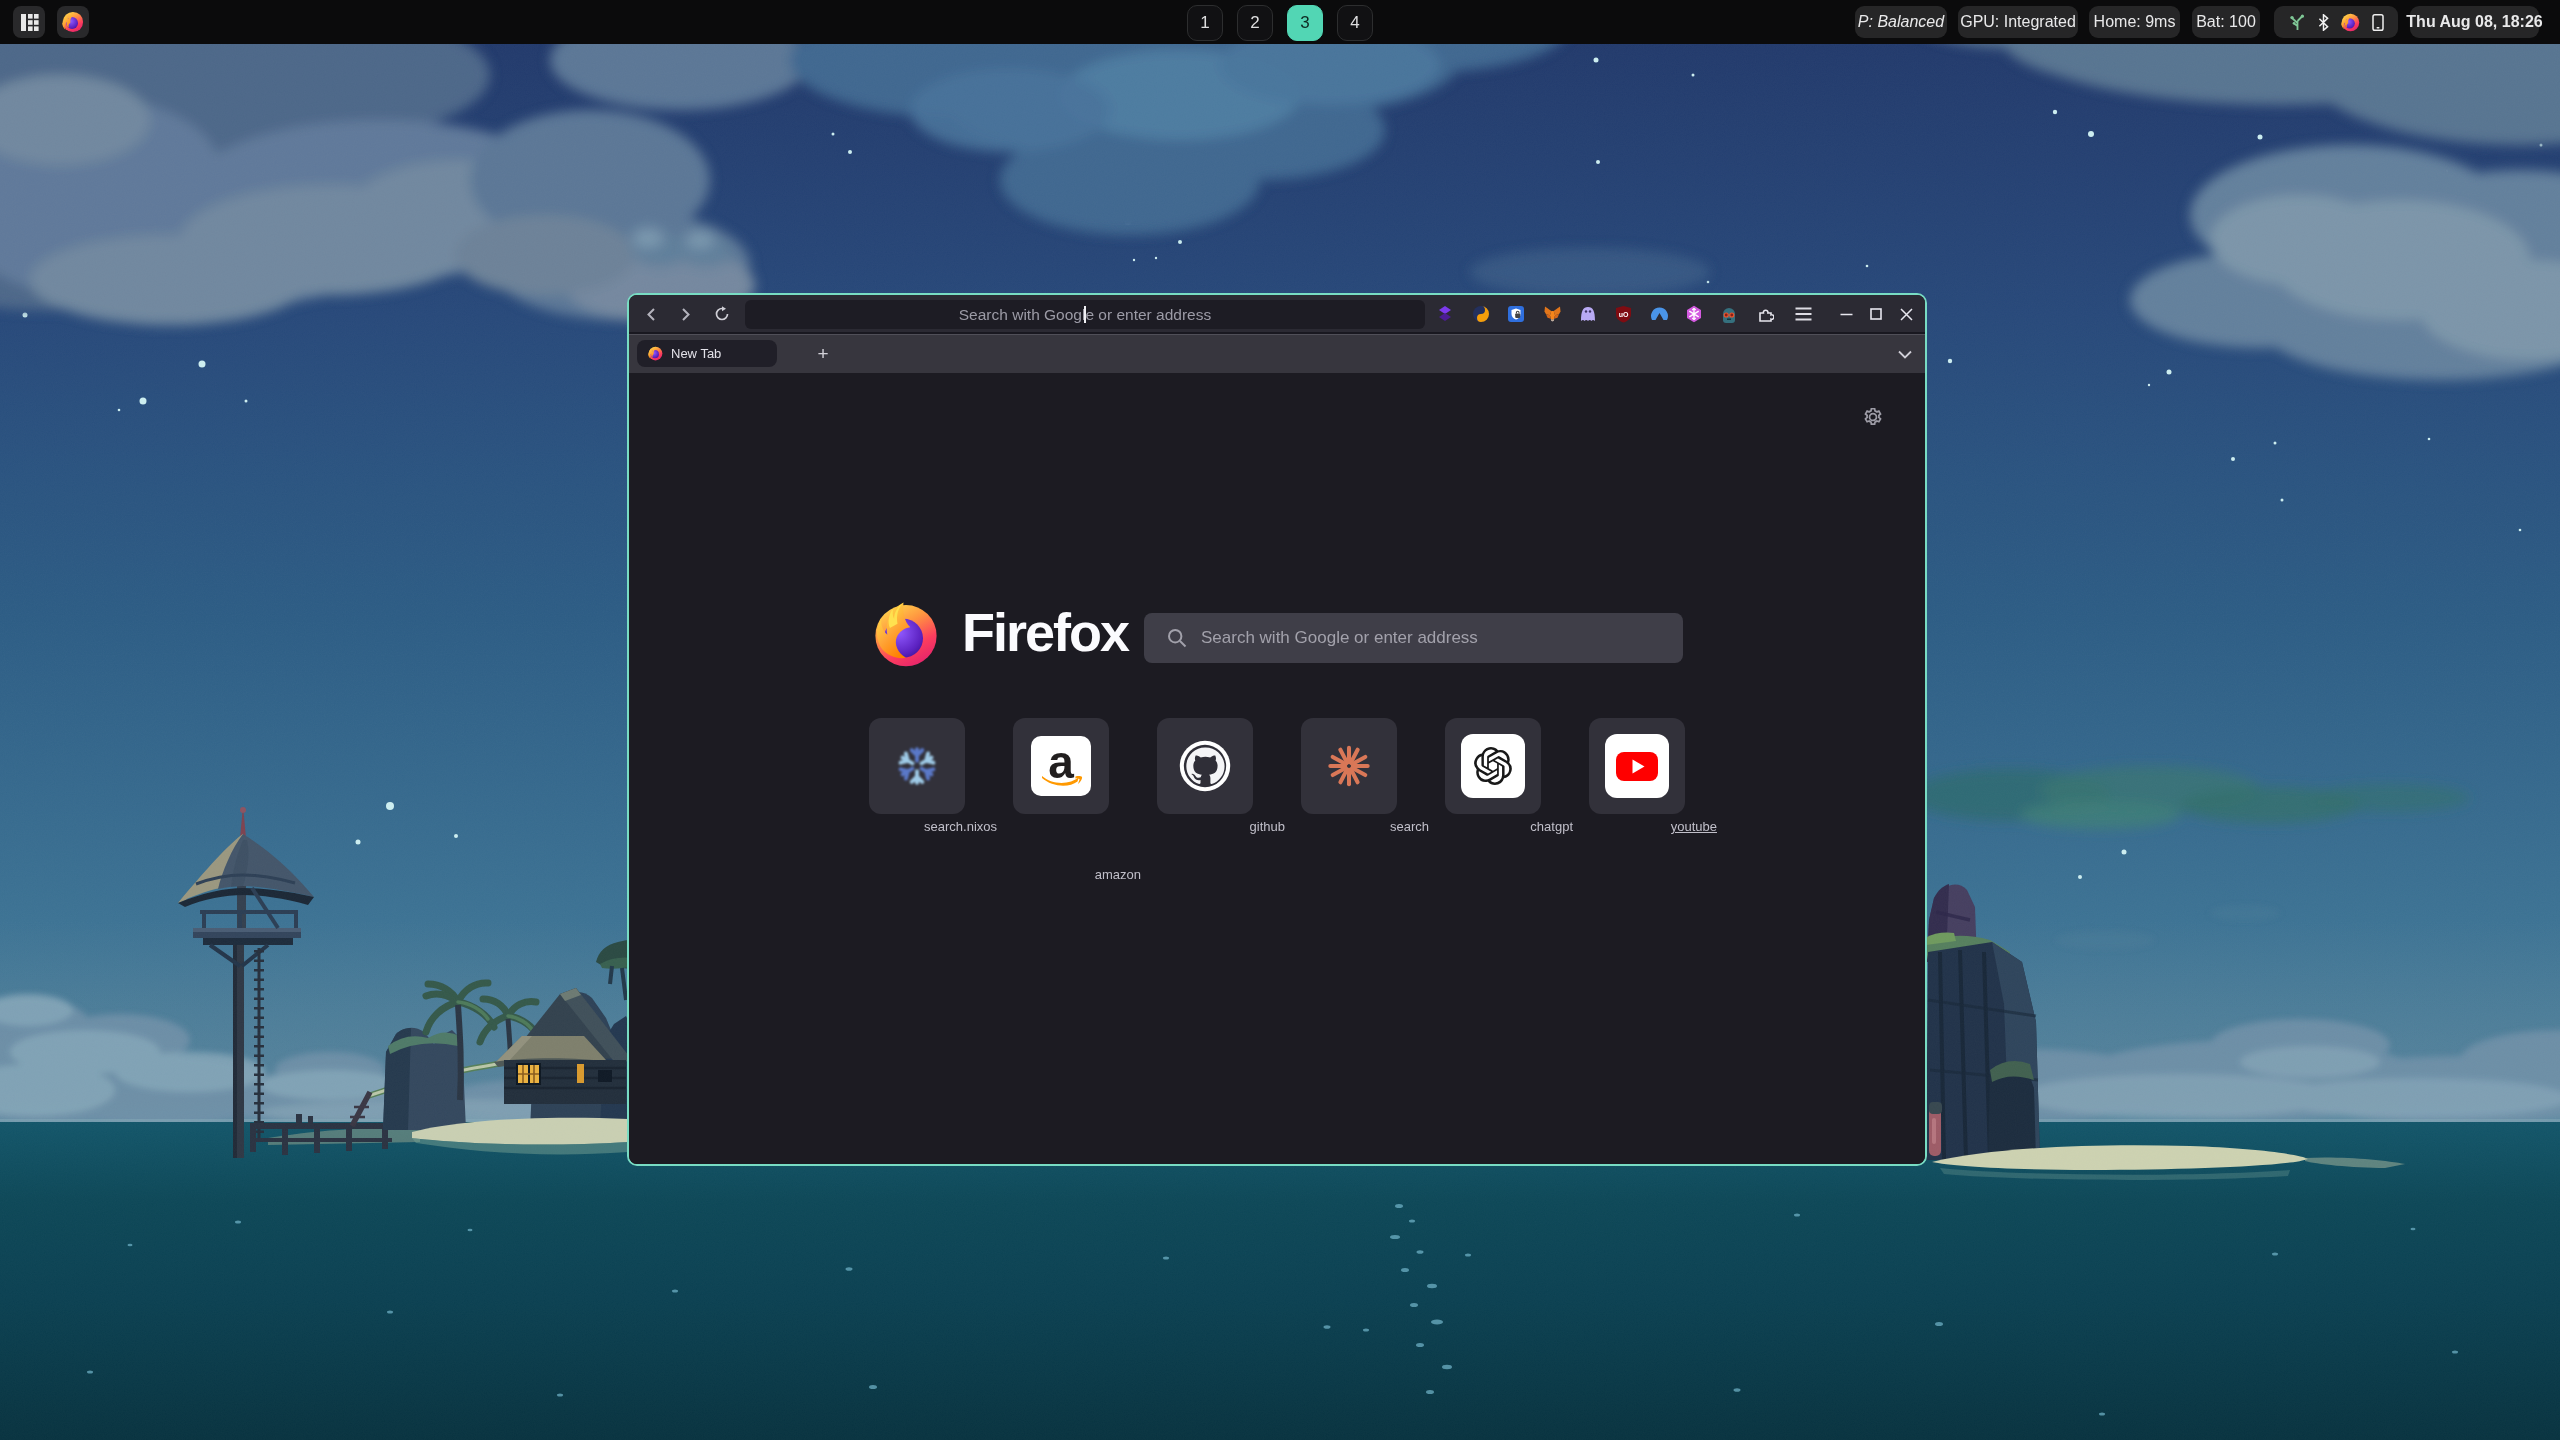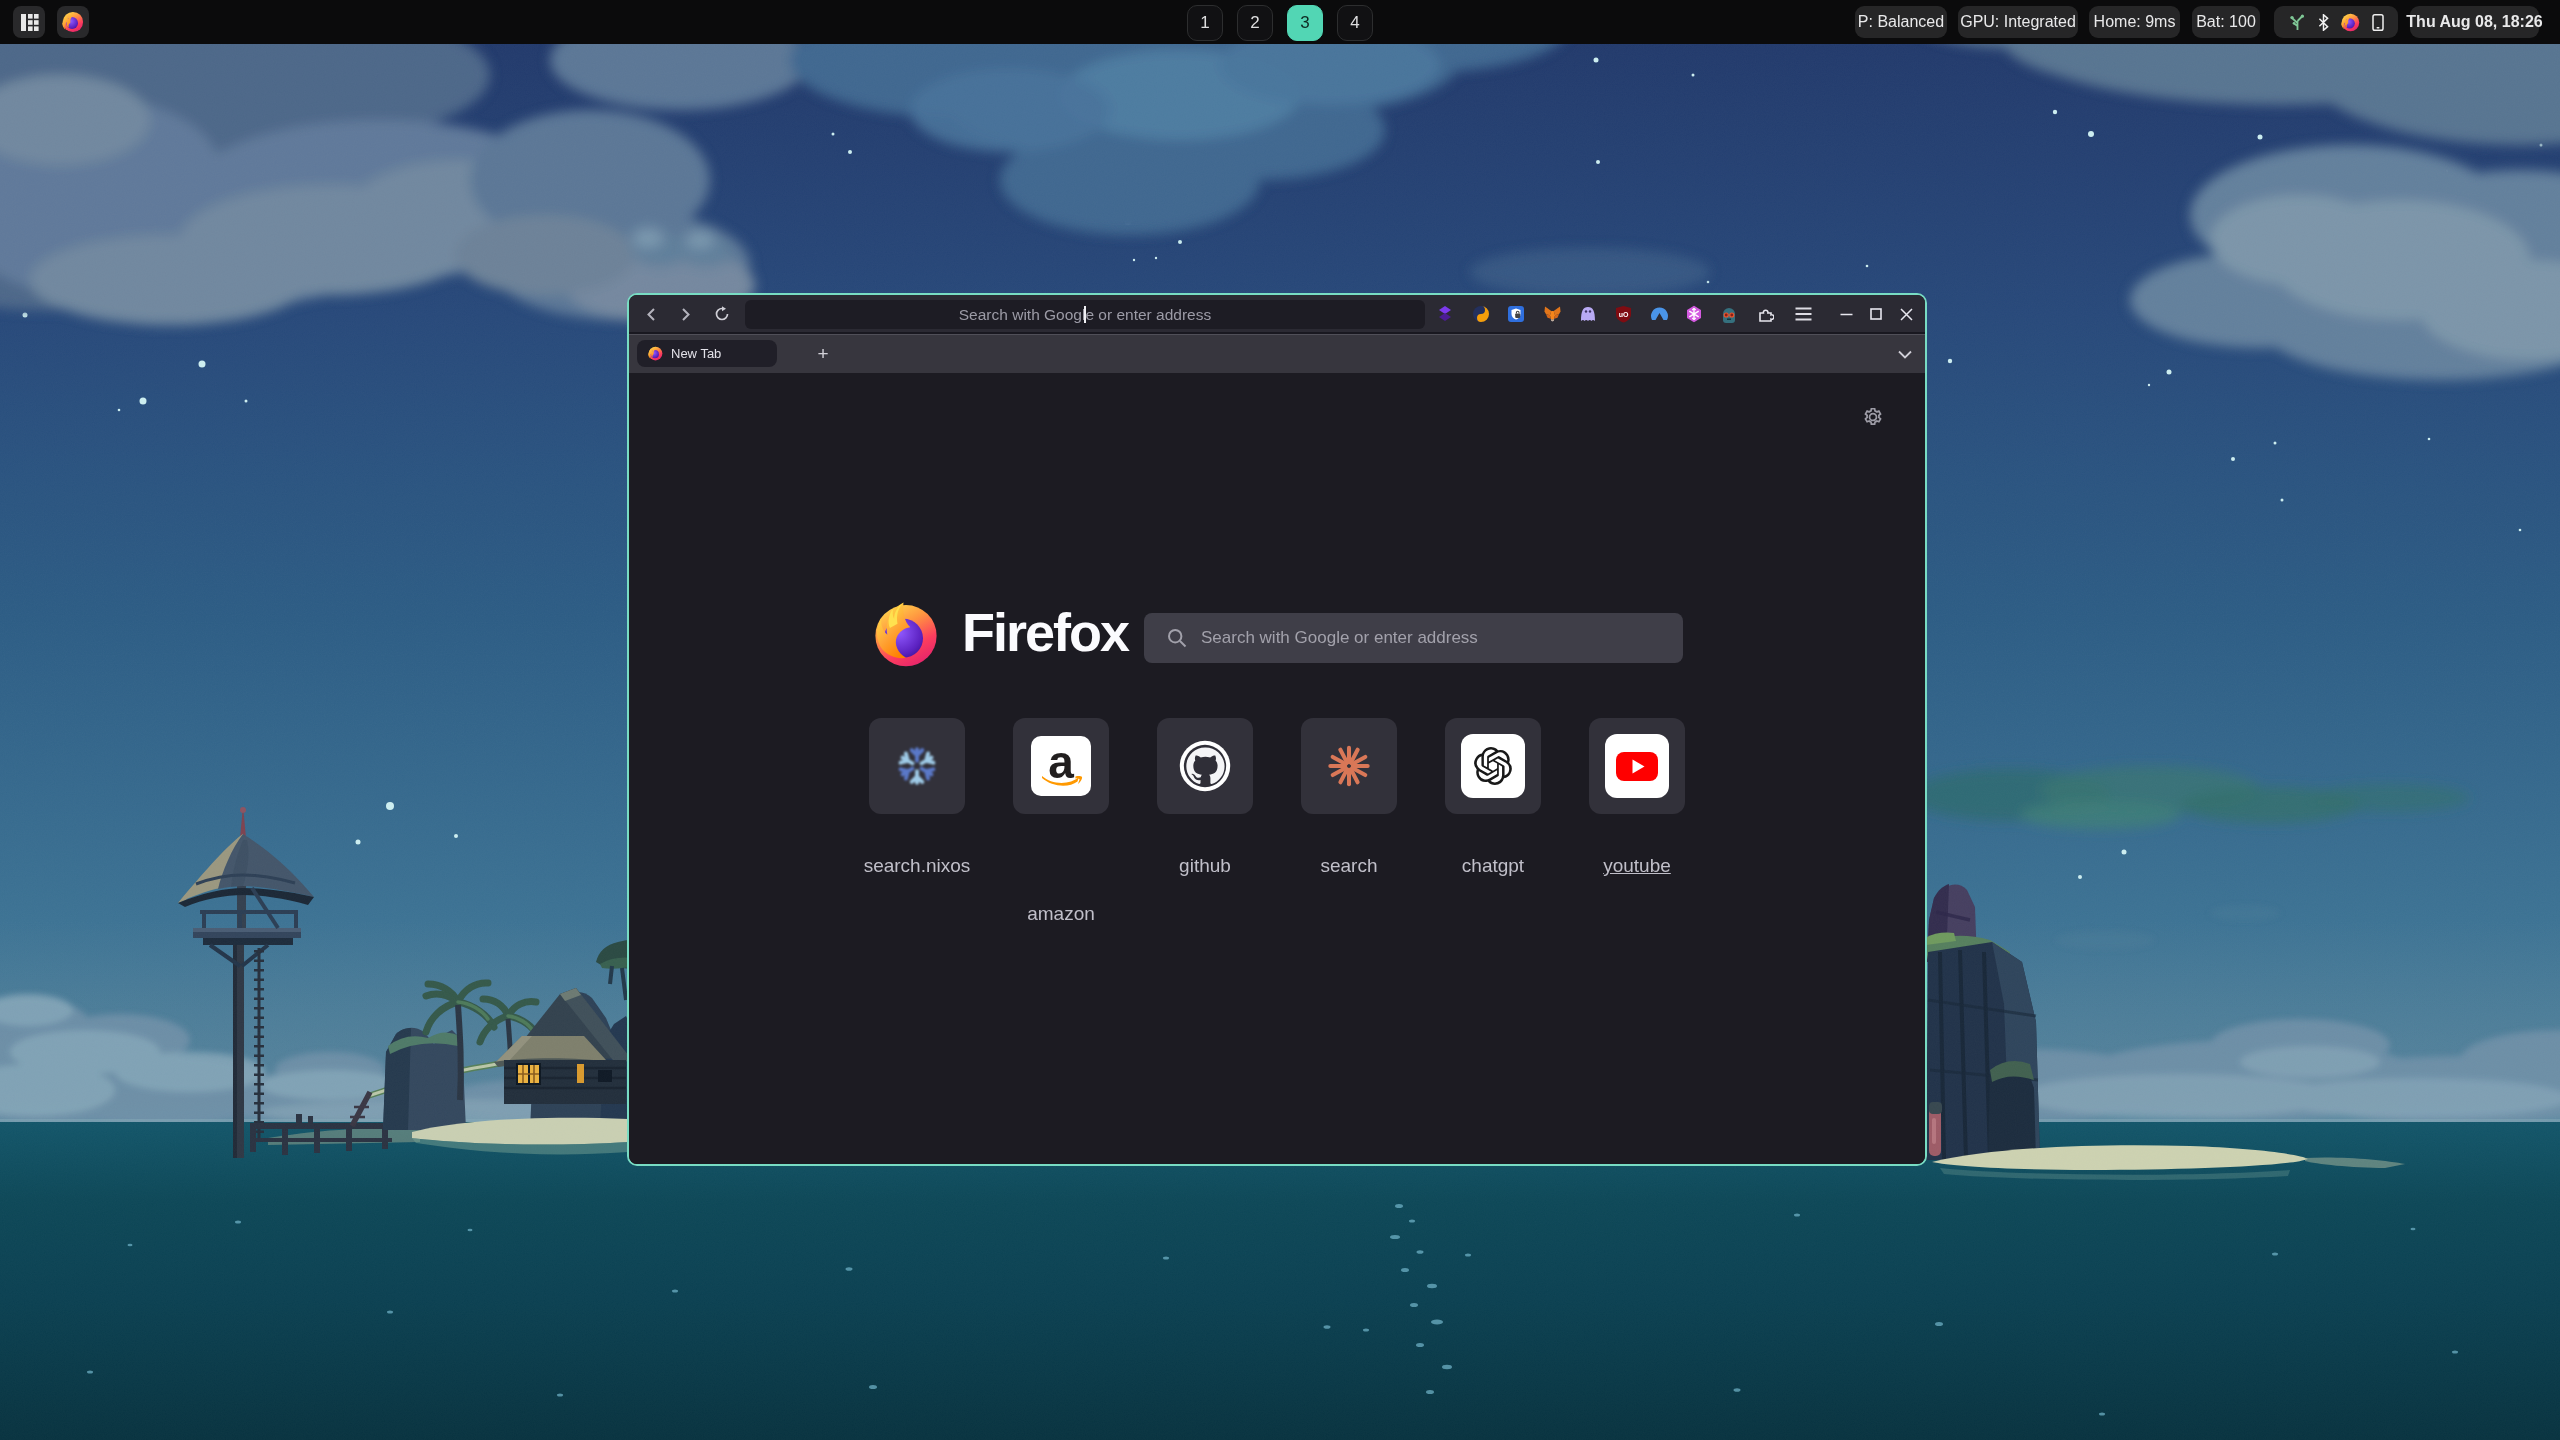--- a/index.html
+++ b/index.html
@@ -44,21 +44,21 @@
   #gear { position:absolute; left:1233px; top:33px; }
   #logoRow { position:absolute; left:0; top:227px; width:1296px; height:66px; }
   #fxbig { position:absolute; left:243px; top:0; }
   #fxword { position:absolute; left:333px; top:1px; font-size:54px; font-weight:bold; color:#fbfbfe; letter-spacing:-2px; }
   #searchBox { position:absolute; left:515px; top:240px; width:539px; height:50px; border-radius:8px; background:#3f3e48; }
   #searchBox .mag { position:absolute; left:23px; top:15px; }
   #searchBox .sph { position:absolute; left:57px; top:0; height:50px; display:flex; align-items:center;
     color:#a2a1ab; font-size:17px; }
   .tile { position:absolute; top:345px; width:96px; height:96px; border-radius:12px; background:#32313a;
     display:flex; align-items:center; justify-content:center; }
-  .tlabel { position:absolute; top:482px; width:160px; text-align:center; color:#c0bfc9; font-size:19px; }
+  .tlabel { position:absolute; top:446px; width:160px; text-align:right; color:#c0bfc9; font-size:13px; }
 </style>
 </head>
 <body>
 <div id="stage">
 
   <svg id="wall" width="2560" height="1440" viewBox="0 0 2560 1440">
     <defs>
       <linearGradient id="sky" x1="0" y1="0" x2="0" y2="1">
         <stop offset="0" stop-color="#22386a"></stop>
         <stop offset="0.28" stop-color="#28497a"></stop>
@@ -426,21 +426,21 @@
     </div>
     <div class="tbBtn" style="left:57px;">
       <svg width="22" height="22" viewBox="0 0 24 24">
           <use href="#ffmini"></use>
         </svg>
     </div>
     <div class="ws" style="left:1187px;">1</div>
     <div class="ws" style="left:1237px;">2</div>
     <div class="ws active" style="left:1287px;">3</div>
     <div class="ws" style="left:1337px;">4</div>
-    <div class="pill" style="left:1855px; width:92px;">P: Balanced</div>
+    <div class="pill" style="left:1855px; width:92px;font-style:italic;">P: Balanced</div>
     <div class="pill" style="left:1958px; width:120px;">GPU: Integrated</div>
     <div class="pill" style="left:2089px; width:91px;">Home: 9ms</div>
     <div class="pill" style="left:2192px; width:68px;">Bat: 100</div>
     <div class="pill pillIcons" style="left:2274px; width:124px;">
       <svg width="17" height="17" viewBox="0 0 17 17">
           <path d="M8.5 16 V7 M8.5 9 L3 4 M8.5 7 L13 2.5 M8.5 12 L5 9.5" stroke="#7fc796" stroke-width="1.8" fill="none"></path>
           <circle cx="3" cy="3.6" r="1.7" fill="#7fc796"></circle>
           <circle cx="13.4" cy="2.2" r="1.6" fill="#7fc796"></circle>
           <circle cx="5" cy="9.2" r="1.3" fill="#7fc796"></circle>
         </svg>

